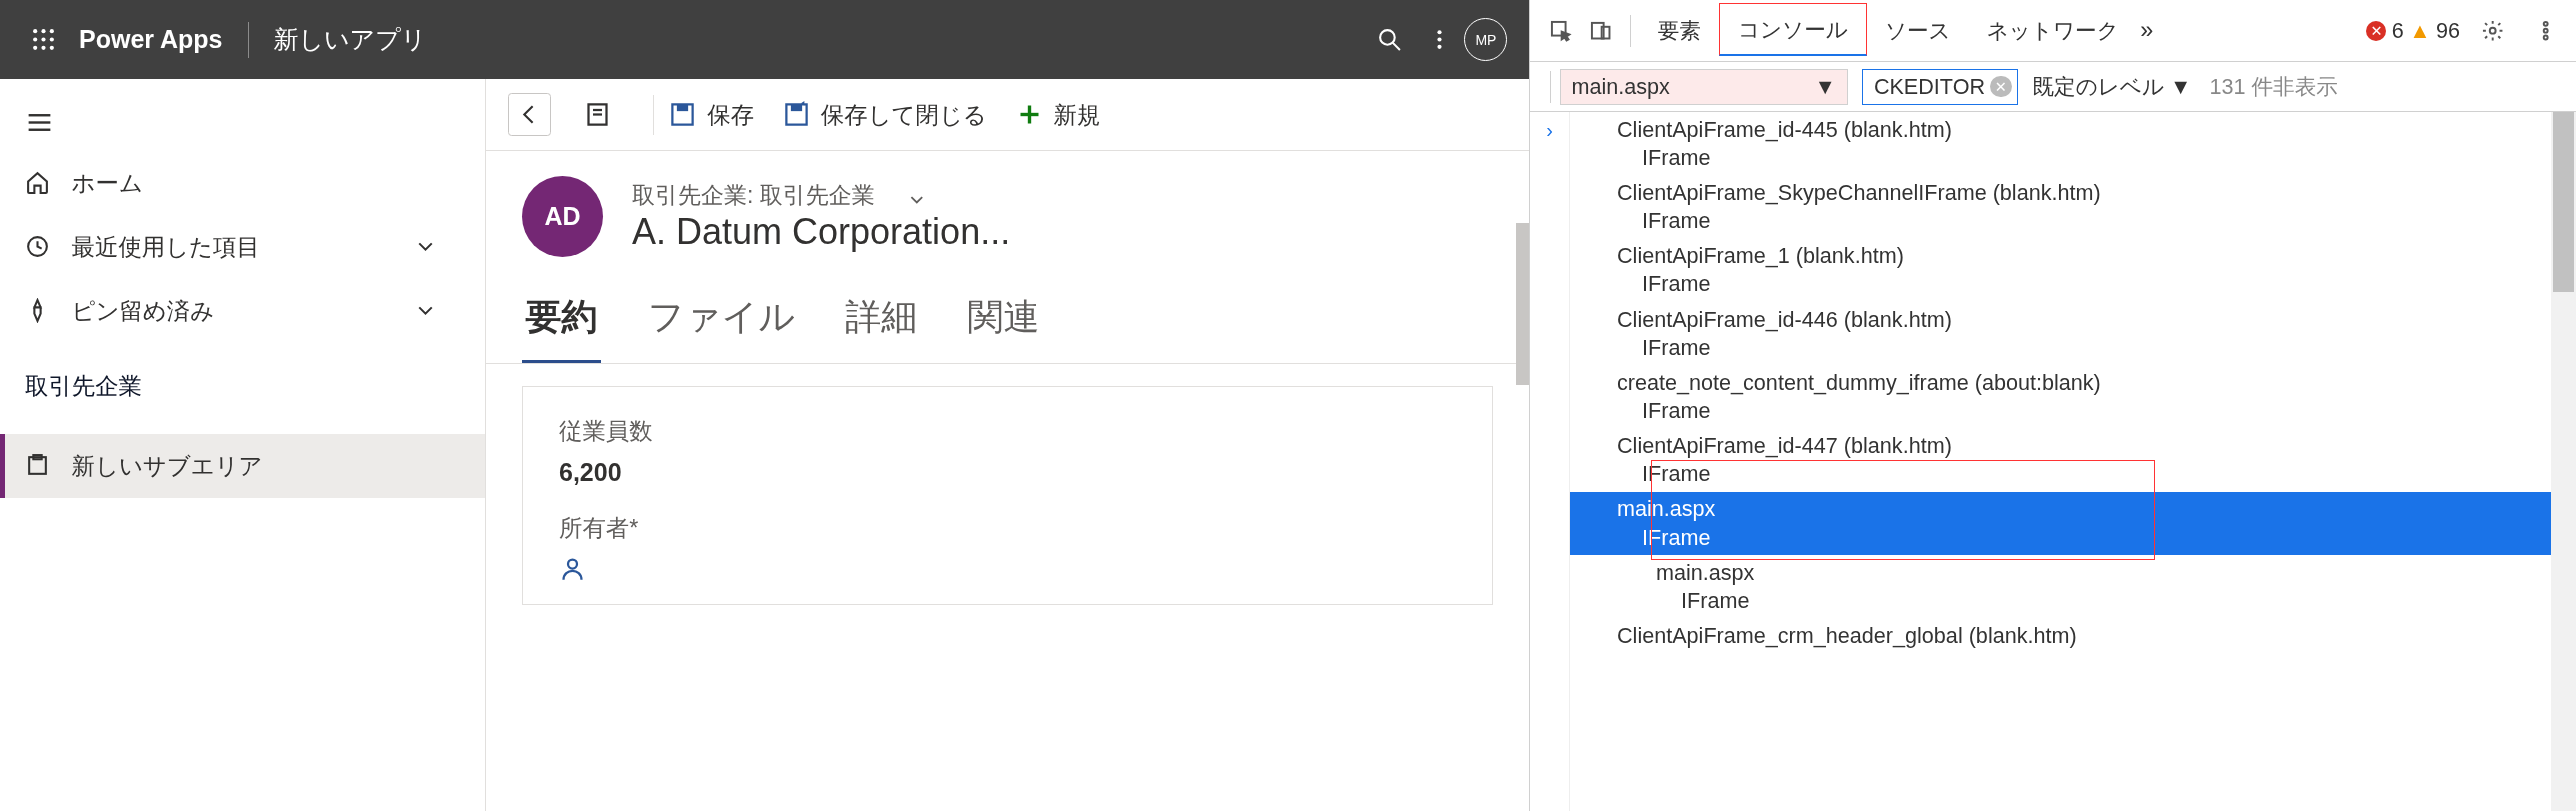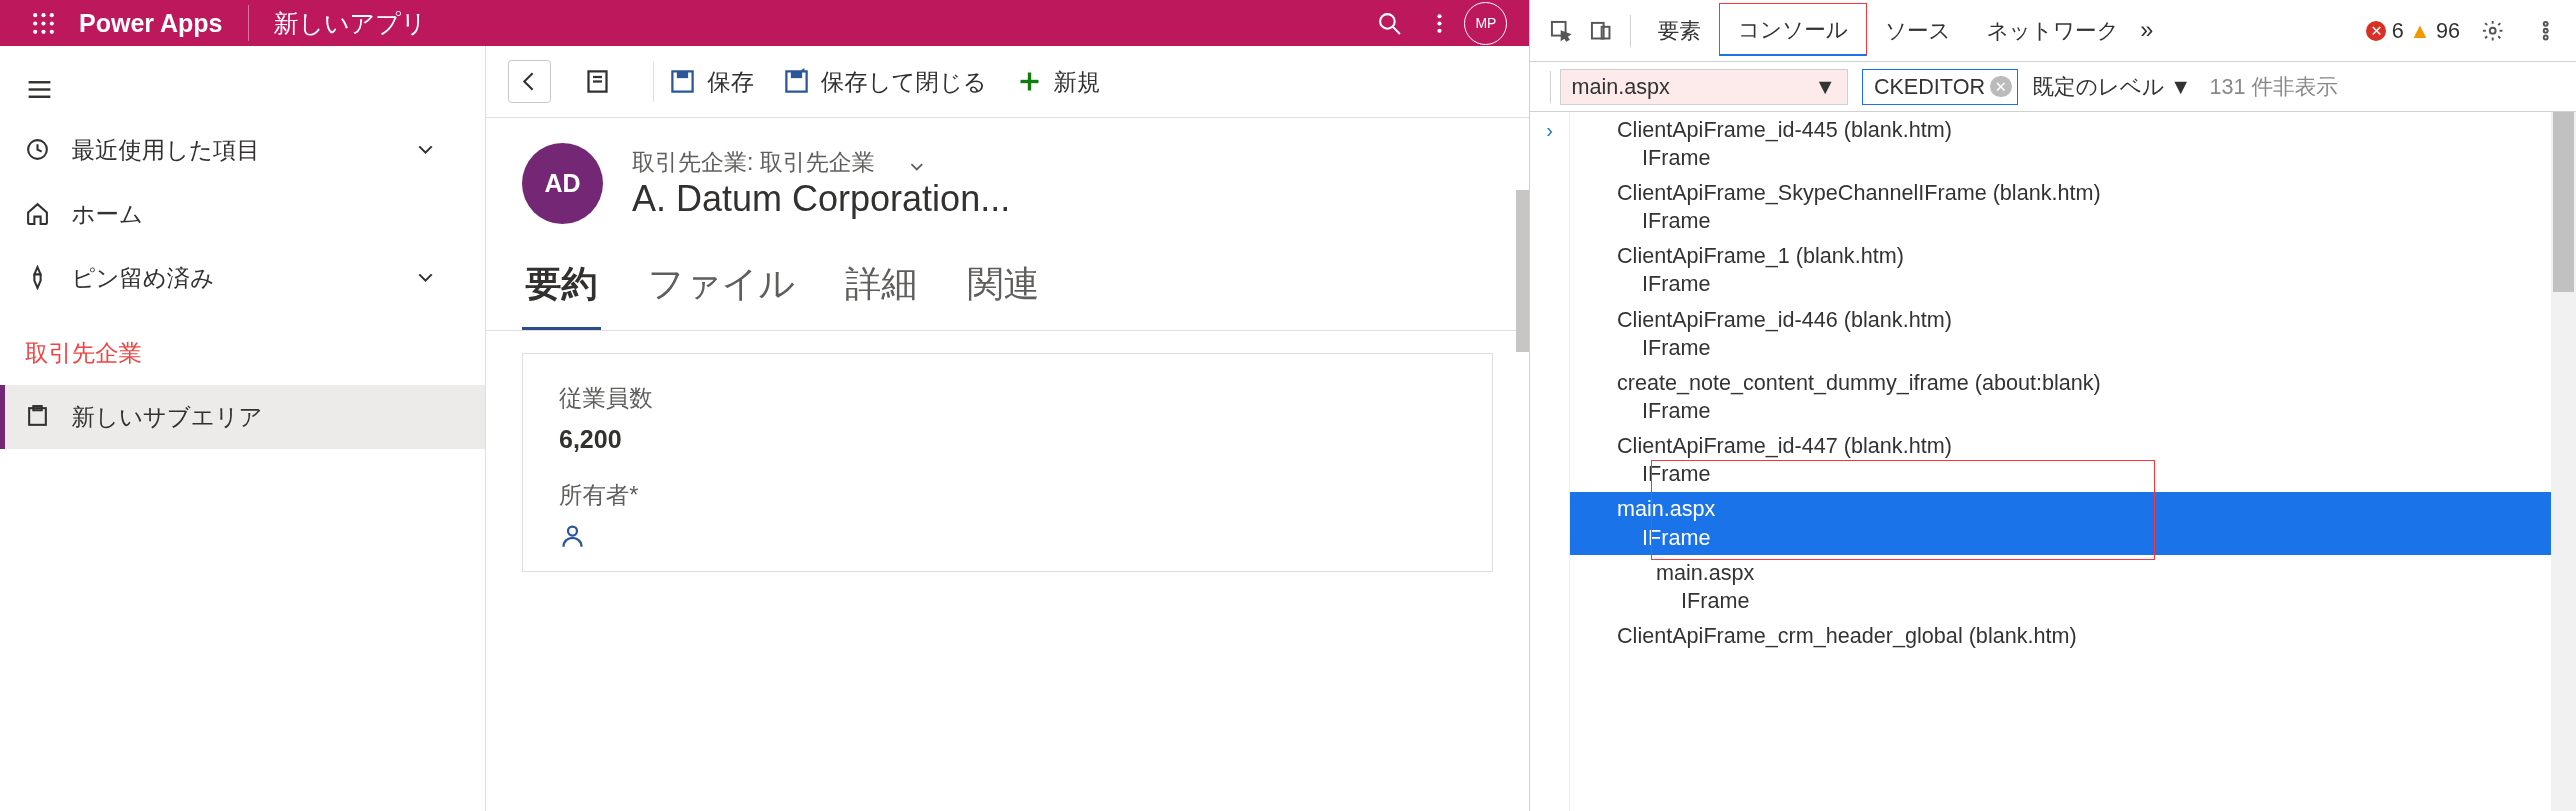--- a/index.html
+++ b/index.html
@@ -1,36 +1,36 @@
 <!DOCTYPE html>
 <html style="font-size:14.4px"><head>
 <meta charset="utf-8">
 <style>
   * { box-sizing: border-box; font-family: "Segoe UI", Meiryo, sans-serif; }
   body { margin:0; display:flex; height:811px; width:2576px; overflow:hidden; color:#323130; }
   
   .app { width:1529px; display:flex; flex-direction:column; }
-  .topbar { height:46px; background:#be185d; color:#fff; display:flex; align-items:center; padding:0 21.6px; }
+  .topbar { height:79px; background:#404040; color:#fff; display:flex; align-items:center; padding:0 21.6px; }
   .waffle { width:43px; height:43px; display:flex; align-items:center; justify-content:center; }
   .waffle svg { width:25px; height:25px; fill:#fff; }
   .brand { font-size:25px; font-weight:600; margin-left:14.4px; }
   .vdiv { width:0.9px; height:36px; background:rgba(255,255,255,.4); margin:0 25px; }
   .apptitle { font-size:25px; }
   .spacer { flex:1; }
   .iconbtn { width:50px; height:50px; display:flex; align-items:center; justify-content:center; }
   .iconbtn svg { width:25px; height:25px; fill:#fff; }
   .avatar { width:43px; height:43px; border:1.8px solid #fff; border-radius:50%; display:flex; align-items:center; justify-content:center; font-size:14px; }
   .body { flex:1; display:flex; }
   .side { width:486px; border-right:0.9px solid #e1dfdd; display:flex; flex-direction:column; padding-top:18px; }
   .hamburger { padding:10.8px 25px; }
   .hamburger svg { width:29px; height:29px; fill:#323130; }
   .navitem { display:flex; align-items:center; padding:16px 25px; font-size:23.4px; }
   .navitem svg { width:25px; height:25px; margin-right:21.6px; fill:none; stroke:#323130; stroke-width:2; }
   .navitem .chev { margin-left:auto; }
-  .sectionlabel { padding:27px 25px 16px; font-size:23.4px; color:#ef4444; }
+  .sectionlabel { padding:27px 25px 32px; font-size:23.4px; color:#0f172a; }
   .navitem.active { background:#edebe9; border-left:5.4px solid #742774; padding-left:20px; }
   .main { flex:1; display:flex; flex-direction:column; }
   .cmdbar { height:72px; display:flex; align-items:center; padding:0 21.6px; border-bottom:0.9px solid #e1dfdd; }
   .back { width:43px; height:43px; display:flex; align-items:center; justify-content:center; border:0.9px solid #c8c6c4; border-radius:3.6px; margin-right:25px; }
   .back svg { width:25px; height:25px; fill:none; stroke:#323130; stroke-width:2; }
   .cmdicon { width:43px; height:43px; display:flex; align-items:center; justify-content:center; margin-right:18px; }
   .cmdicon svg { width:27px; height:27px; }
   .cmdsep { width:0.9px; height:40px; background:#e1dfdd; margin:0 16px; }
   .cmd { display:flex; align-items:center; font-size:23.4px; margin-right:29px; }
   .cmd svg { width:27px; height:27px; margin-right:10.8px; }
@@ -124,33 +124,33 @@
     <div class="side">
       <div class="hamburger">
         <svg viewBox="0 0 24 24">
             <line x1="3" y1="6" x2="21" y2="6" stroke="#323130" stroke-width="2"></line>
             <line x1="3" y1="12" x2="21" y2="12" stroke="#323130" stroke-width="2"></line>
             <line x1="3" y1="18" x2="21" y2="18" stroke="#323130" stroke-width="2"></line>
           </svg>
       </div>
       <div class="navitem">
         <svg viewBox="0 0 24 24">
+            <path d="M3 11l9-8 9 8v10a1 1 0 01-1 1h-5v-7h-6v7H4a1 1 0 01-1-1z"></path>
+          </svg>
+        <span>ホーム</span>
+      </div>
+      <div class="navitem">
+        <svg viewBox="0 0 24 24">
             <circle cx="12" cy="12" r="9"></circle>
             <path d="M12 7v5l4 2"></path>
           </svg>
         <span>最近使用した項目</span>
         <svg class="chev" viewBox="0 0 24 24">
             <path d="M6 9l6 6 6-6"></path>
           </svg>
-      </div>
-      <div class="navitem">
-        <svg viewBox="0 0 24 24">
-            <path d="M3 11l9-8 9 8v10a1 1 0 01-1 1h-5v-7h-6v7H4a1 1 0 01-1-1z"></path>
-          </svg>
-        <span>ホーム</span>
       </div>
       <div class="navitem">
         <svg viewBox="0 0 24 24">
             <path d="M12 2l3 7h-6zM9 9h6v6l-3 7-3-7z"></path>
           </svg>
         <span>ピン留め済み</span>
         <svg class="chev" viewBox="0 0 24 24">
             <path d="M6 9l6 6 6-6"></path>
           </svg>
       </div>

